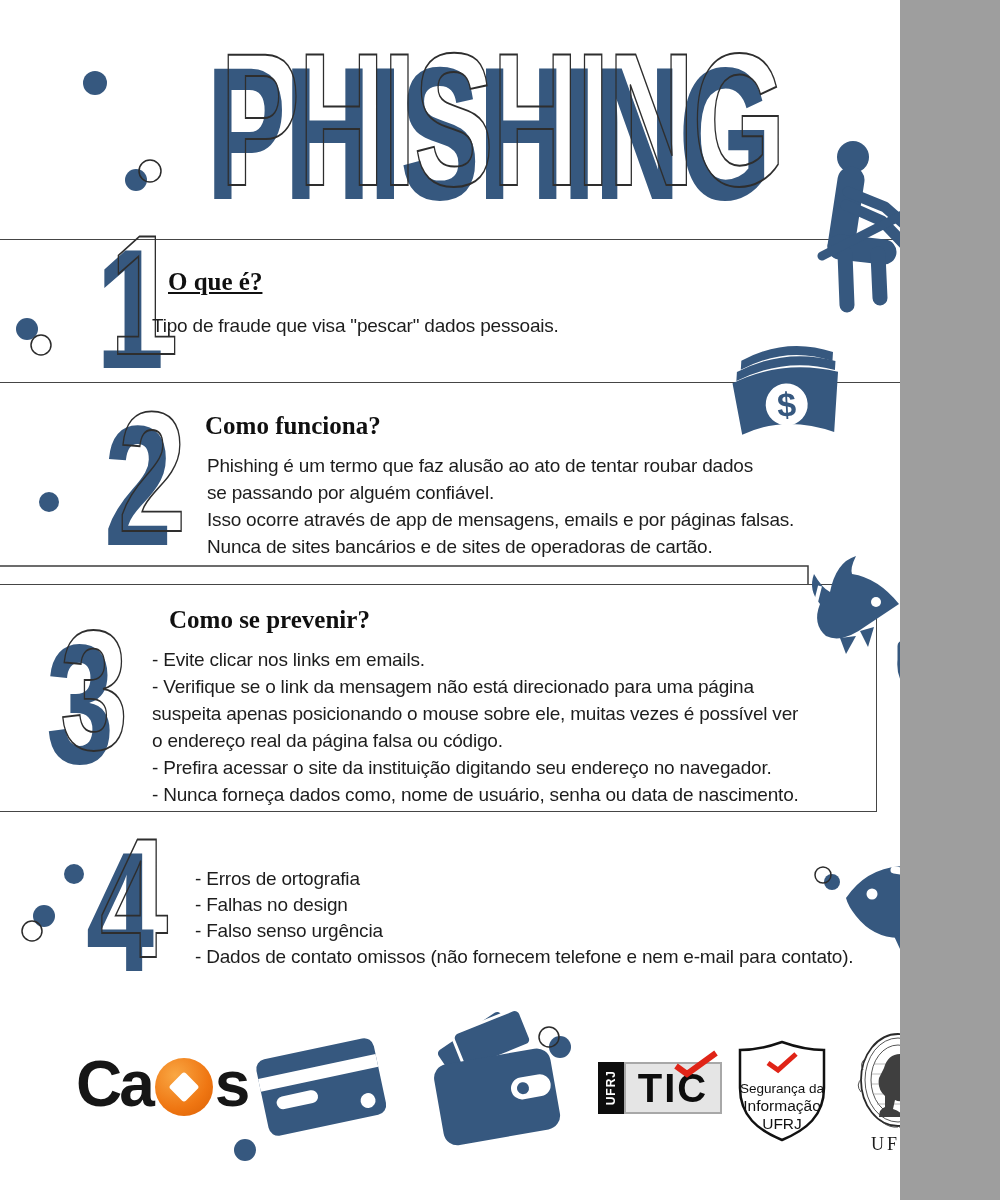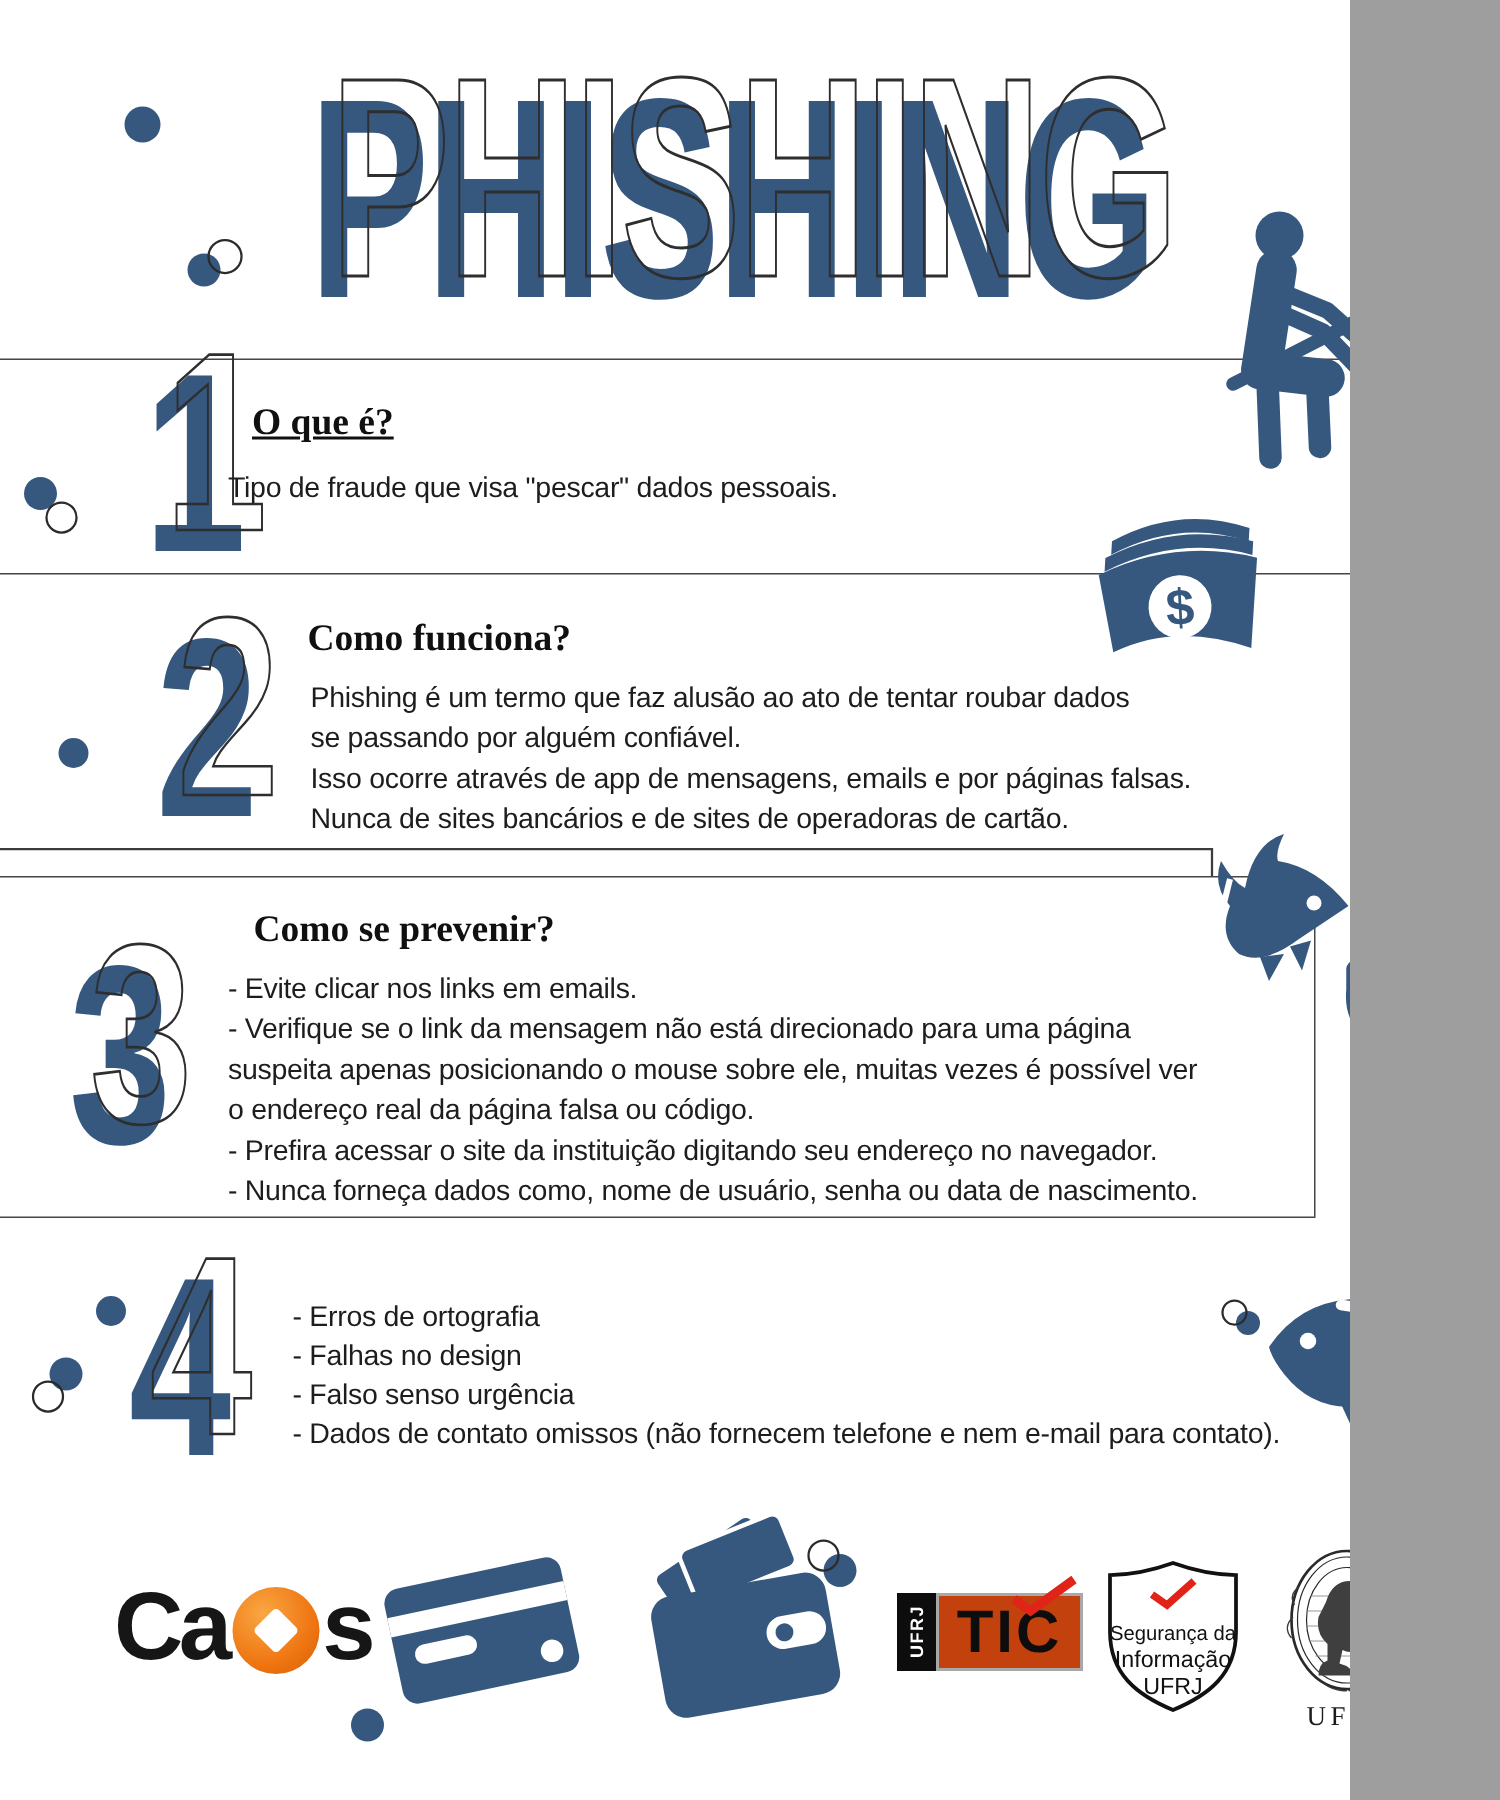--- a/index.html
+++ b/index.html
@@ -43,21 +43,21 @@
   .caos-txt{font:800 64px/1 "Liberation Sans",sans-serif;color:#161616;letter-spacing:-3px;}
   .caos-ball{width:58px;height:58px;border-radius:50%;margin:6px 2px 0 3px;
      background:radial-gradient(circle at 35% 30%,#f9a743,#ef7612 60%,#d95f04);
      display:flex;align-items:center;justify-content:center;}
   .caos-diamond{width:22px;height:22px;background:#fff;border-radius:3px;transform:rotate(45deg);}
 
   .tic{position:absolute;left:598px;top:1062px;display:flex;height:52px;z-index:3;}
   .tic-bar{width:26px;background:#0d0d0d;display:flex;align-items:center;justify-content:center;}
   .tic-vert{writing-mode:vertical-rl;transform:rotate(180deg);color:#fff;
      font:700 12px "Liberation Sans",sans-serif;letter-spacing:1px;}
-  .tic-box{position:relative;width:94px;border:2px solid #a8a8a8;background:#c2410c;
+  .tic-box{position:relative;width:94px;border:2px solid #a8a8a8;background:#e5e5e5;
      display:flex;align-items:center;justify-content:center;}
   .tic-label{font:900 40px/1 "Liberation Sans",sans-serif;letter-spacing:2px;color:#0d0d0d;}
   .tic-check{position:absolute;top:-14px;right:0px;}
 
   .shield{position:absolute;left:734px;top:1036px;z-index:3;}
   .seal{position:absolute;left:846px;top:1030px;z-index:3;}
 </style>
 </head>
 <body>
 

